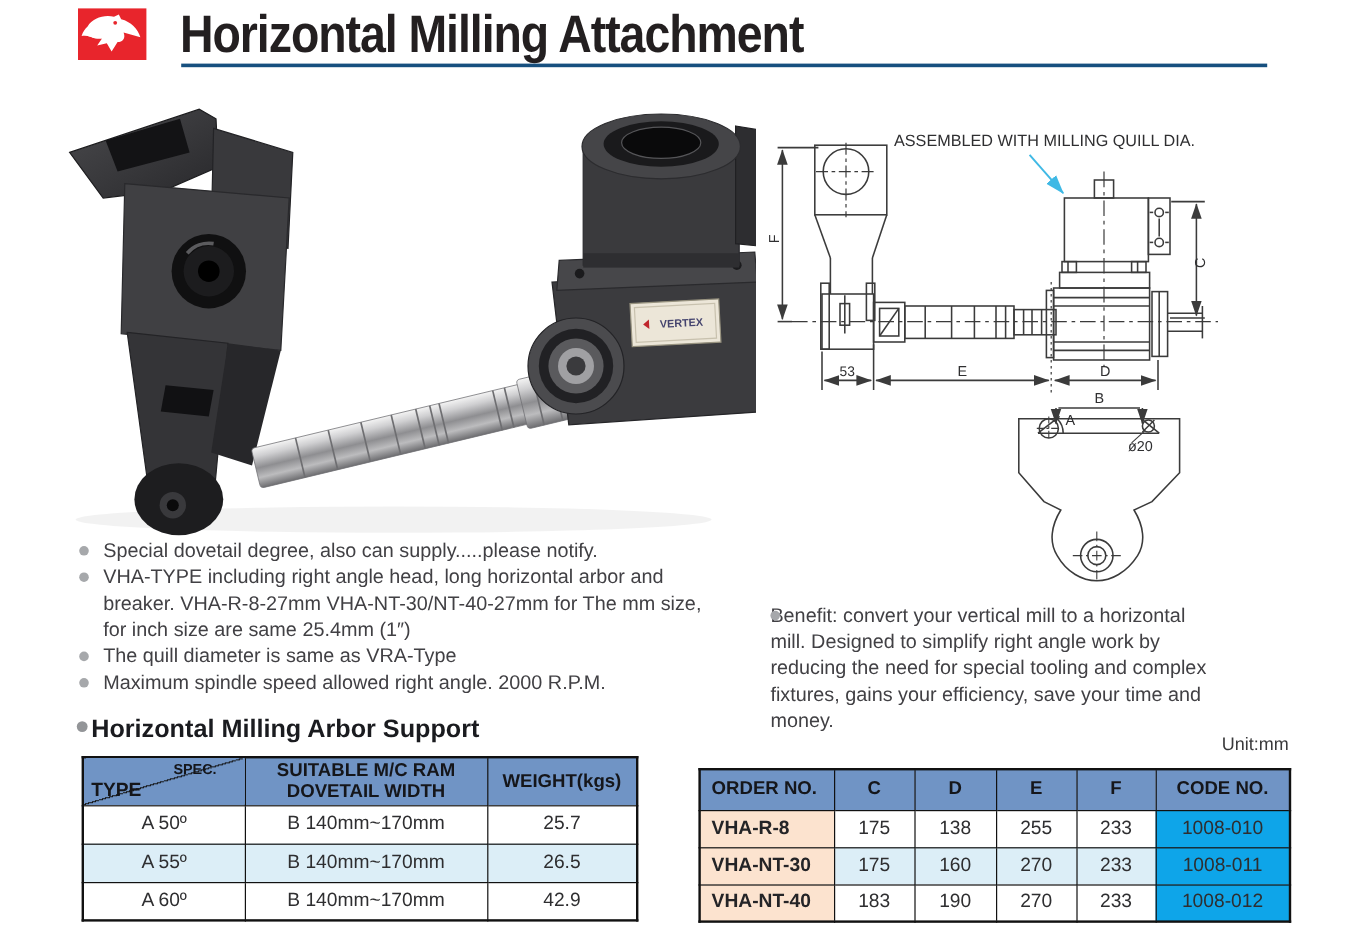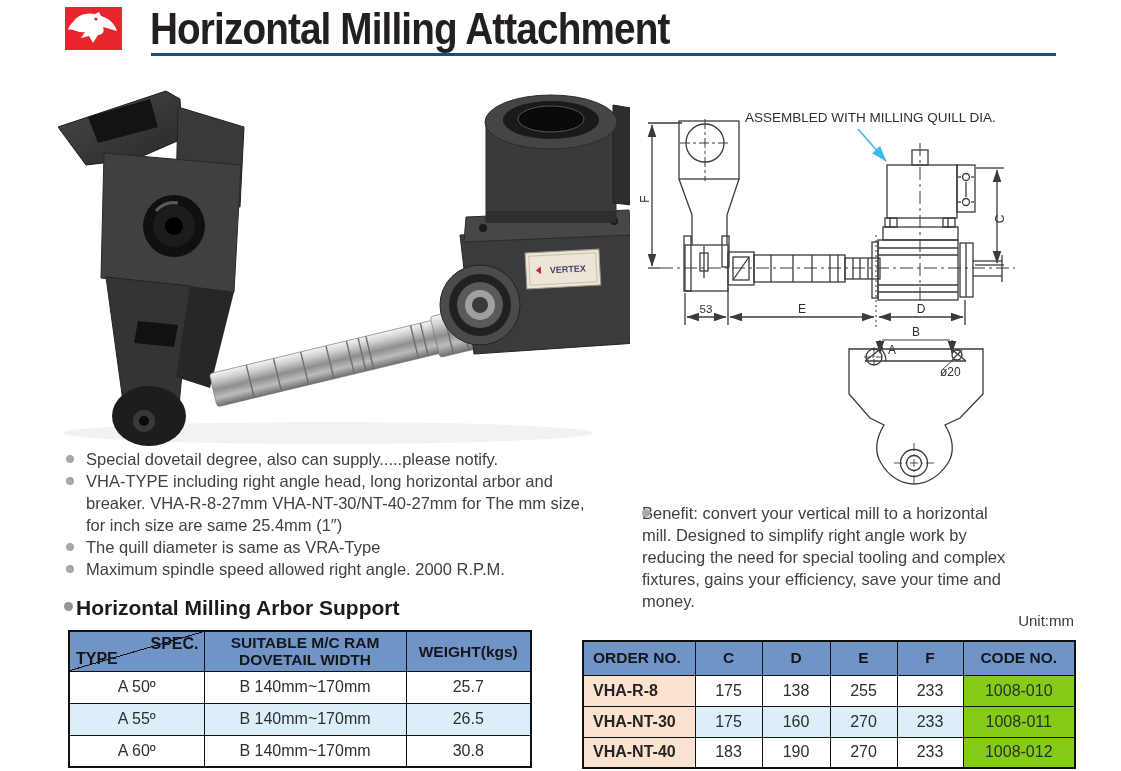--- a/index.html
+++ b/index.html
@@ -27,33 +27,33 @@
   
   table{border-collapse:collapse;table-layout:fixed;}
   .tbl-left{position:absolute;left:68px;top:630px;width:462px;border:2.5px solid #111;}
   .tbl-left td,.tbl-left th{border:1.5px solid #111;text-align:center;padding:0;}
   .tbl-left thead tr{height:40px;background:#7094c5;}
   .tbl-left thead th{font-size:15.5px;line-height:1.12;color:#15161a;font-weight:bold;}
   .tbl-left tbody tr{height:32px;font-size:16px;color:#2e2e30;background:#fff;}
   .tbl-left tbody tr.alt{background:#dceef7;}
   .diag-cell{position:relative;background:
       linear-gradient(to bottom right,rgba(0,0,0,0) calc(50% - 1px),#111 calc(50% - 1px),#111 calc(50% + 0px),rgba(0,0,0,0) calc(50% + 0px)),#7094c5;}
-  .diag-cell .spec{position:absolute;top:3px;right:5px;font-size:16px;font-weight:bold;color:#15161a;}
+  .diag-cell .spec{position:absolute;top:3px;right:23px;font-size:12px;font-weight:bold;color:#15161a;}
   .diag-cell .type{position:absolute;bottom:3px;left:6px;font-size:16px;font-weight:bold;color:#15161a;}
 
   .unit-label{position:absolute;left:954px;top:612px;width:120px;text-align:right;font-size:15px;color:#3a3a3c;}
 
   .tbl-right{position:absolute;left:582px;top:640px;width:492px;border:2.5px solid #111;}
   .tbl-right td,.tbl-right th{border:1.5px solid #111;text-align:center;padding:0;}
   .tbl-right thead tr{height:34px;background:#7094c5;}
   .tbl-right thead th{font-size:15.5px;color:#15161a;font-weight:bold;}
   .tbl-right thead th:first-child{text-align:left;padding-left:9px;}
   .tbl-right tbody tr{height:31px;font-size:16px;color:#2e2e30;}
   .tbl-right tbody td.order{background:#fce3cf;font-weight:bold;color:#242427;text-align:left;padding-left:9px;}
-  .tbl-right tbody td.code{background:#84cc16;}
+  .tbl-right tbody td.code{background:#0ea5e9;}
   .tbl-right tbody tr.alt td.mid{background:#dceef7;}
 
   
   .photo{position:absolute;left:28px;top:85px;width:602px;height:362px;}
   .diagram{position:absolute;left:640px;top:95px;width:460px;height:400px;}
   .diagram text{font-family:"Liberation Sans","DejaVu Sans",sans-serif;fill:#2f2f31;}
 </style>
 </head>
 <body>
 
@@ -306,21 +306,21 @@
         <td>25.7</td>
       </tr>
       <tr class="alt">
         <td>A 55º</td>
         <td>B 140mm~170mm</td>
         <td>26.5</td>
       </tr>
       <tr>
         <td>A 60º</td>
         <td>B 140mm~170mm</td>
-        <td>30.8</td>
+        <td>42.9</td>
       </tr>
     </tbody>
   </table>
 
   <div class="unit-label">Unit:mm</div>
 
   <table class="tbl-right">
     <colgroup>
       <col style="width:112px">
         <col style="width:67px">

